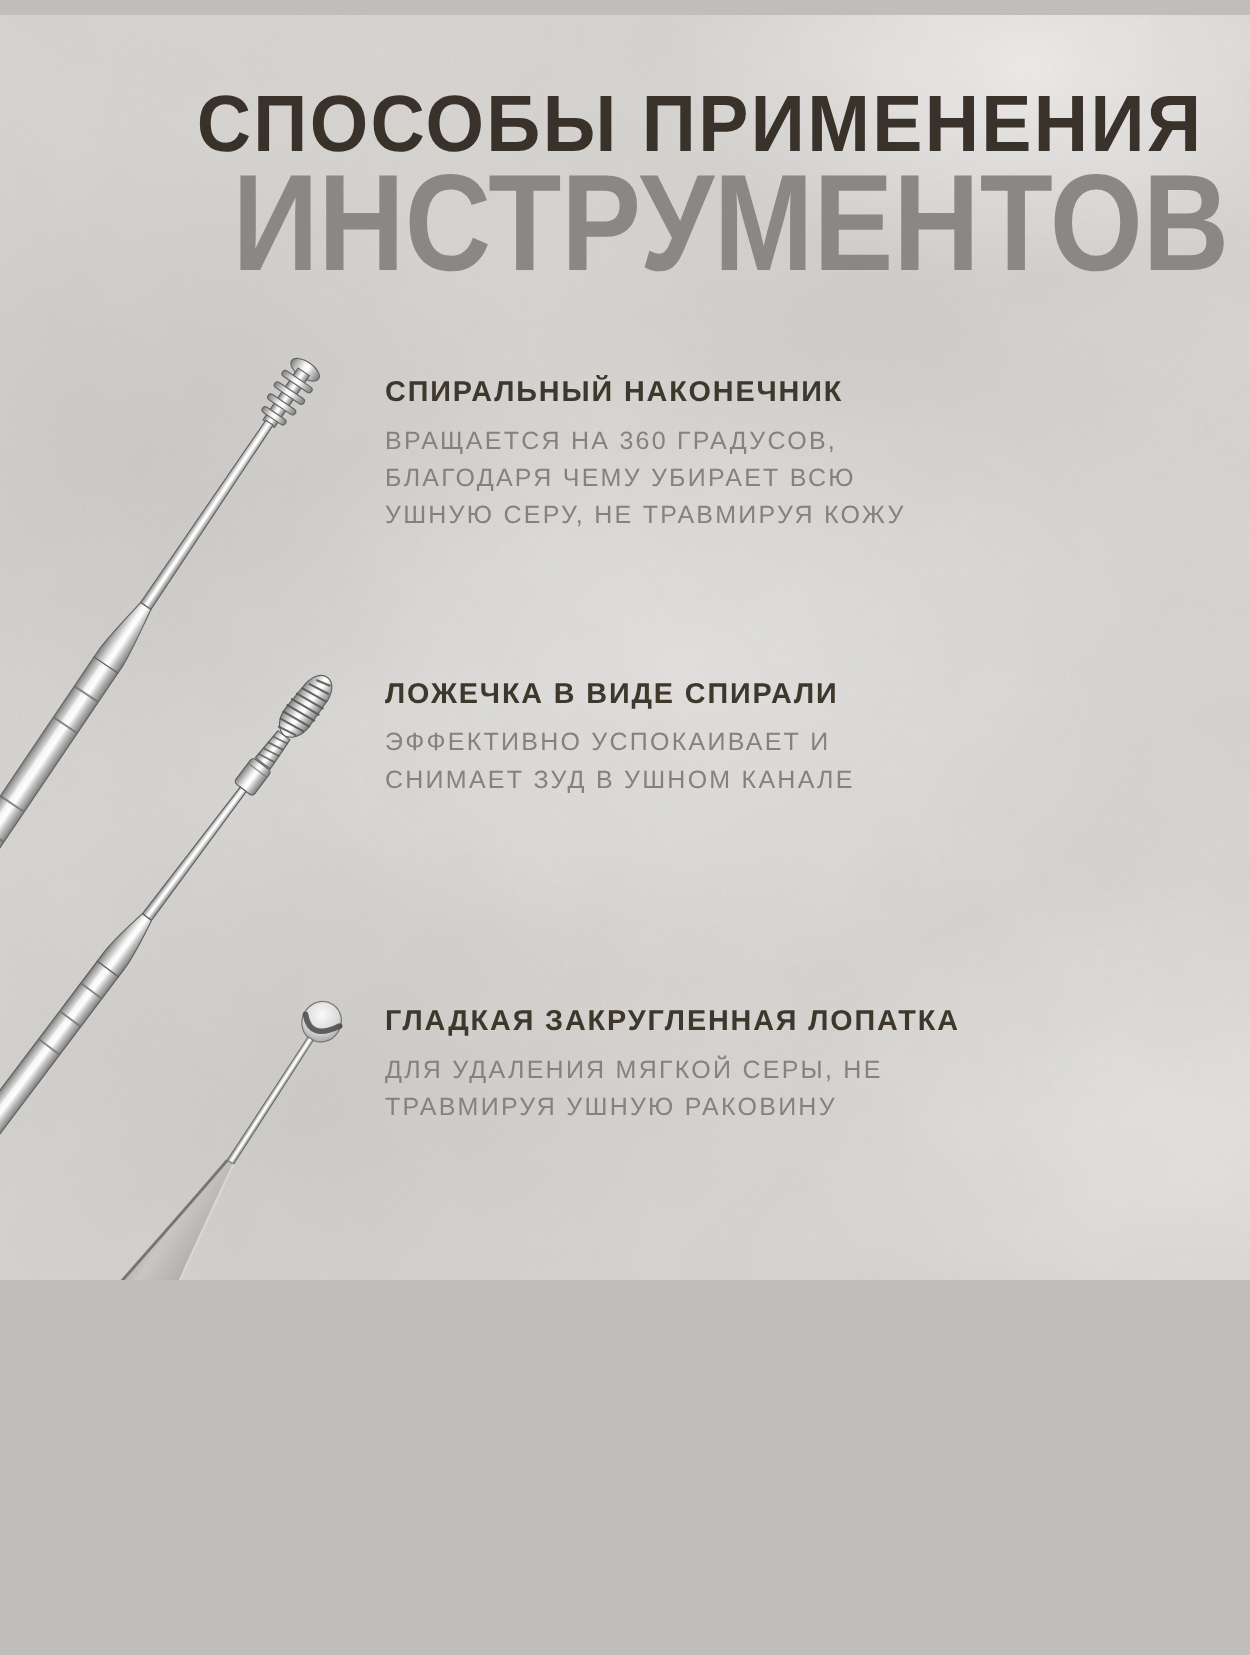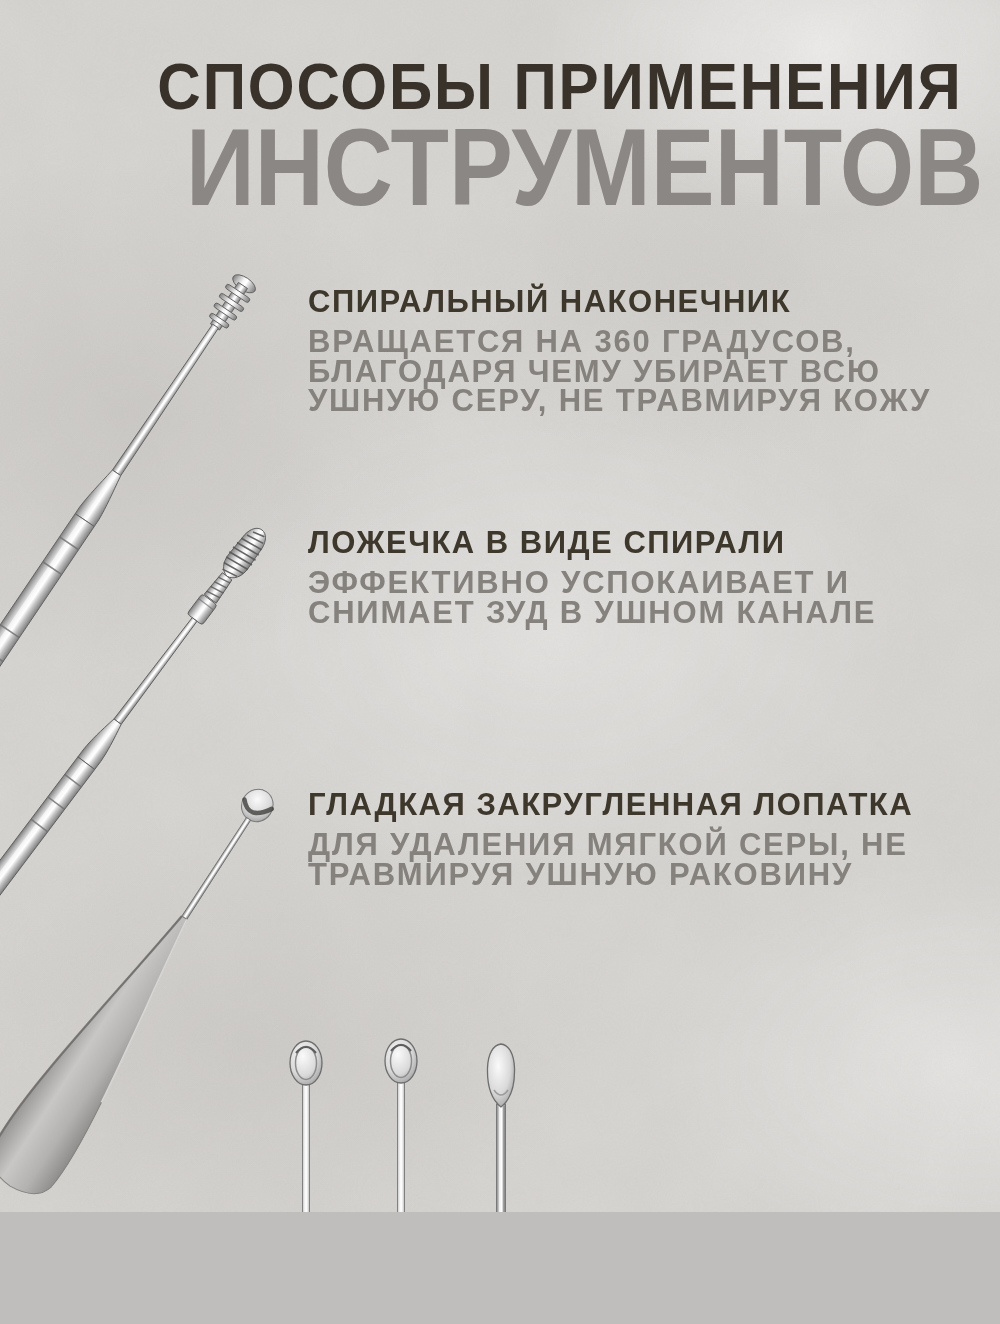--- a/index.html
+++ b/index.html
@@ -1,19 +1,19 @@
 <!DOCTYPE html>
 <html><head>
 <meta charset="utf-8">
 <style>
   html,body{margin:0;padding:0;background:#bfbebc;}
   .canvas{
     position:relative;
-    width:1000px;height:1212px;
-    margin:0 auto;
+    width:1000px;height:1012px;
+    margin:12px auto;
     overflow:hidden;
     font-family:"Liberation Sans","DejaVu Sans",sans-serif;
     background-color:#d8d6d3;
     background-image:
       radial-gradient(ellipse 420px 260px at 82% 4%, rgba(255,255,255,.55), transparent 65%),
       radial-gradient(ellipse 520px 420px at 12% 34%, rgba(122,117,110,.12), transparent 62%),
       radial-gradient(ellipse 640px 420px at 55% 52%, rgba(255,255,255,.30), transparent 60%),
       radial-gradient(ellipse 560px 380px at 24% 86%, rgba(122,117,110,.10), transparent 62%),
       radial-gradient(ellipse 520px 330px at 96% 88%, rgba(255,255,255,.35), transparent 62%),
       radial-gradient(ellipse 460px 300px at 70% 24%, rgba(128,124,118,.08), transparent 60%);
@@ -31,25 +31,25 @@
   .title-line2{
     font-size:110px;font-weight:800;letter-spacing:0;line-height:96px;
     white-space:nowrap;color:#8b8784;
     display:inline-block;transform:scaleX(.87);transform-origin:center;
   }
   .title-row{display:block;}
 
   
   .sec{position:absolute;}
   .sec h2{
-    margin:0 0 7px 0;font-size:31px;font-weight:800;letter-spacing:1.5px;
+    margin:0 0 7px 0;font-size:23px;font-weight:800;letter-spacing:1.5px;
     line-height:37px;color:#3d372c;white-space:nowrap;
   }
   .sec .body{
-    font-size:31px;font-weight:700;letter-spacing:1.8px;
+    font-size:20px;font-weight:400;letter-spacing:1.8px;
     line-height:29.5px;color:#85827e;white-space:nowrap;
   }
   #sec-spiral-tip   {left:308px;top:283px;}
   #sec-spiral-spoon {left:308px;top:524px;}
   #sec-smooth-scoop {left:308px;top:786px;}
   #sec-ear-spoons   {left:538px;top:1076px;}
 </style>
 </head>
 <body>
 

